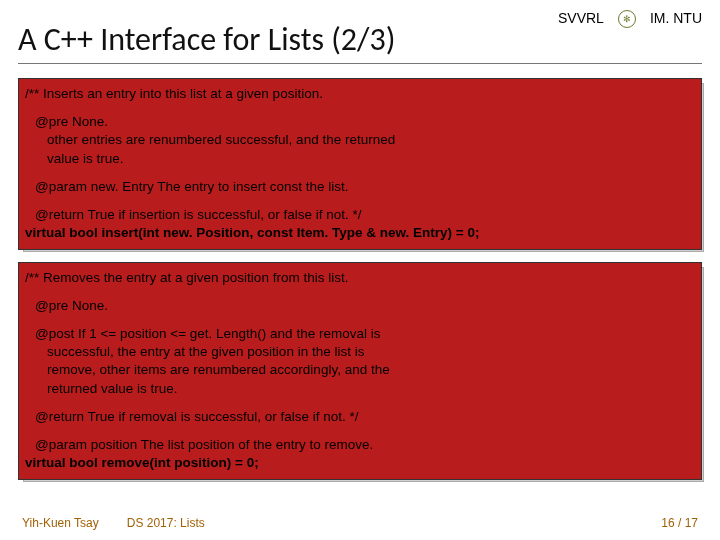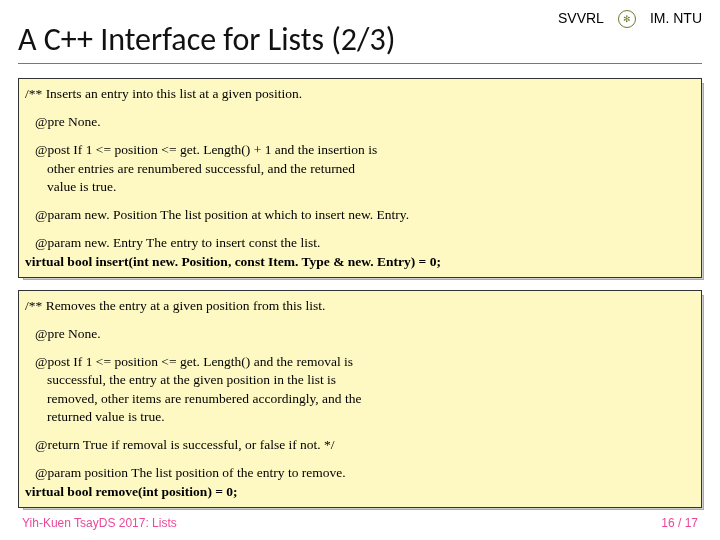--- a/index.html
+++ b/index.html
@@ -61,42 +61,43 @@
     position: absolute;
     top: 5px;
     left: 5px;
     right: -2px;
     bottom: -2px;
     background: #d0d0d0;
     border: 1px solid #aaa;
   }
   .codebox {
     position: relative;
-    background: #fef9c3;
+    background: #b91c1c;
     border: 1px solid #333;
     padding: 6px 8px 6px 6px;
-    font-family: Liberation Serif, serif;
+    font-family: Liberation Sans, sans-serif;
     font-size: 13.5px;
     line-height: 1.35;
     color: #000;
   }
   .code-line { white-space: pre-wrap; }
   .indent1 { padding-left: 10px; margin-top: 10px; }
   .indent2 { padding-left: 22px; }
   .bold { font-weight: bold; }
   .footer {
     position: absolute;
     bottom: 10px;
     left: 0;
     right: 0;
     padding: 0 22px;
     display: flex;
     align-items: center;
     font-size: 12px;
-    color: #ec4899;
+    color: #a16207;
+    gap: 28px;
   }
   .footer .f-left { flex: 0 0 auto; }
   .footer .f-center { flex: 1 1 auto; text-align: left; }
   .footer .f-right { flex: 0 0 auto; text-align: left; }
 </style>
 </head>
 <body>
 
 <div class="header">
   <div class="topright">
@@ -108,37 +109,36 @@
   <div class="rule"></div>
 </div>
 
 <div class="content">
 
   <div class="codebox-wrap">
     <div class="codebox-shadow"></div>
     <div class="codebox">
       <div class="code-line">/** Inserts an entry into this list at a given position.</div>
       <div class="code-line indent1">@pre None.</div>
-      <div class="code-line indent1">@post If 1 &lt;= position &lt;= get. Length() + 1 and the insertion is</div>
       <div class="code-line indent2">other entries are renumbered successful, and the returned</div>
       <div class="code-line indent2">value is true.</div>
-      <div class="code-line indent1">@param new. Position The list position at which to insert new. Entry.</div>
       <div class="code-line indent1">@param new. Entry The entry to insert const the list.</div>
+      <div class="code-line indent1">@return True if insertion is successful, or false if not. */</div>
       <div class="code-line bold">virtual bool insert(int new. Position, const Item. Type &amp; new. Entry) = 0;</div>
     </div>
   </div>
 
   <div class="codebox-wrap">
     <div class="codebox-shadow"></div>
     <div class="codebox">
       <div class="code-line">/** Removes the entry at a given position from this list.</div>
       <div class="code-line indent1">@pre None.</div>
       <div class="code-line indent1">@post If 1 &lt;= position &lt;= get. Length() and the removal is</div>
       <div class="code-line indent2">successful, the entry at the given position in the list is</div>
-      <div class="code-line indent2">removed, other items are renumbered accordingly, and the</div>
+      <div class="code-line indent2">remove, other items are renumbered accordingly, and the</div>
       <div class="code-line indent2">returned value is true.</div>
       <div class="code-line indent1">@return True if removal is successful, or false if not. */</div>
       <div class="code-line indent1">@param position The list position of the entry to remove.</div>
       <div class="code-line bold">virtual bool remove(int position) = 0;</div>
     </div>
   </div>
 
 </div>
 
 <div class="footer">

